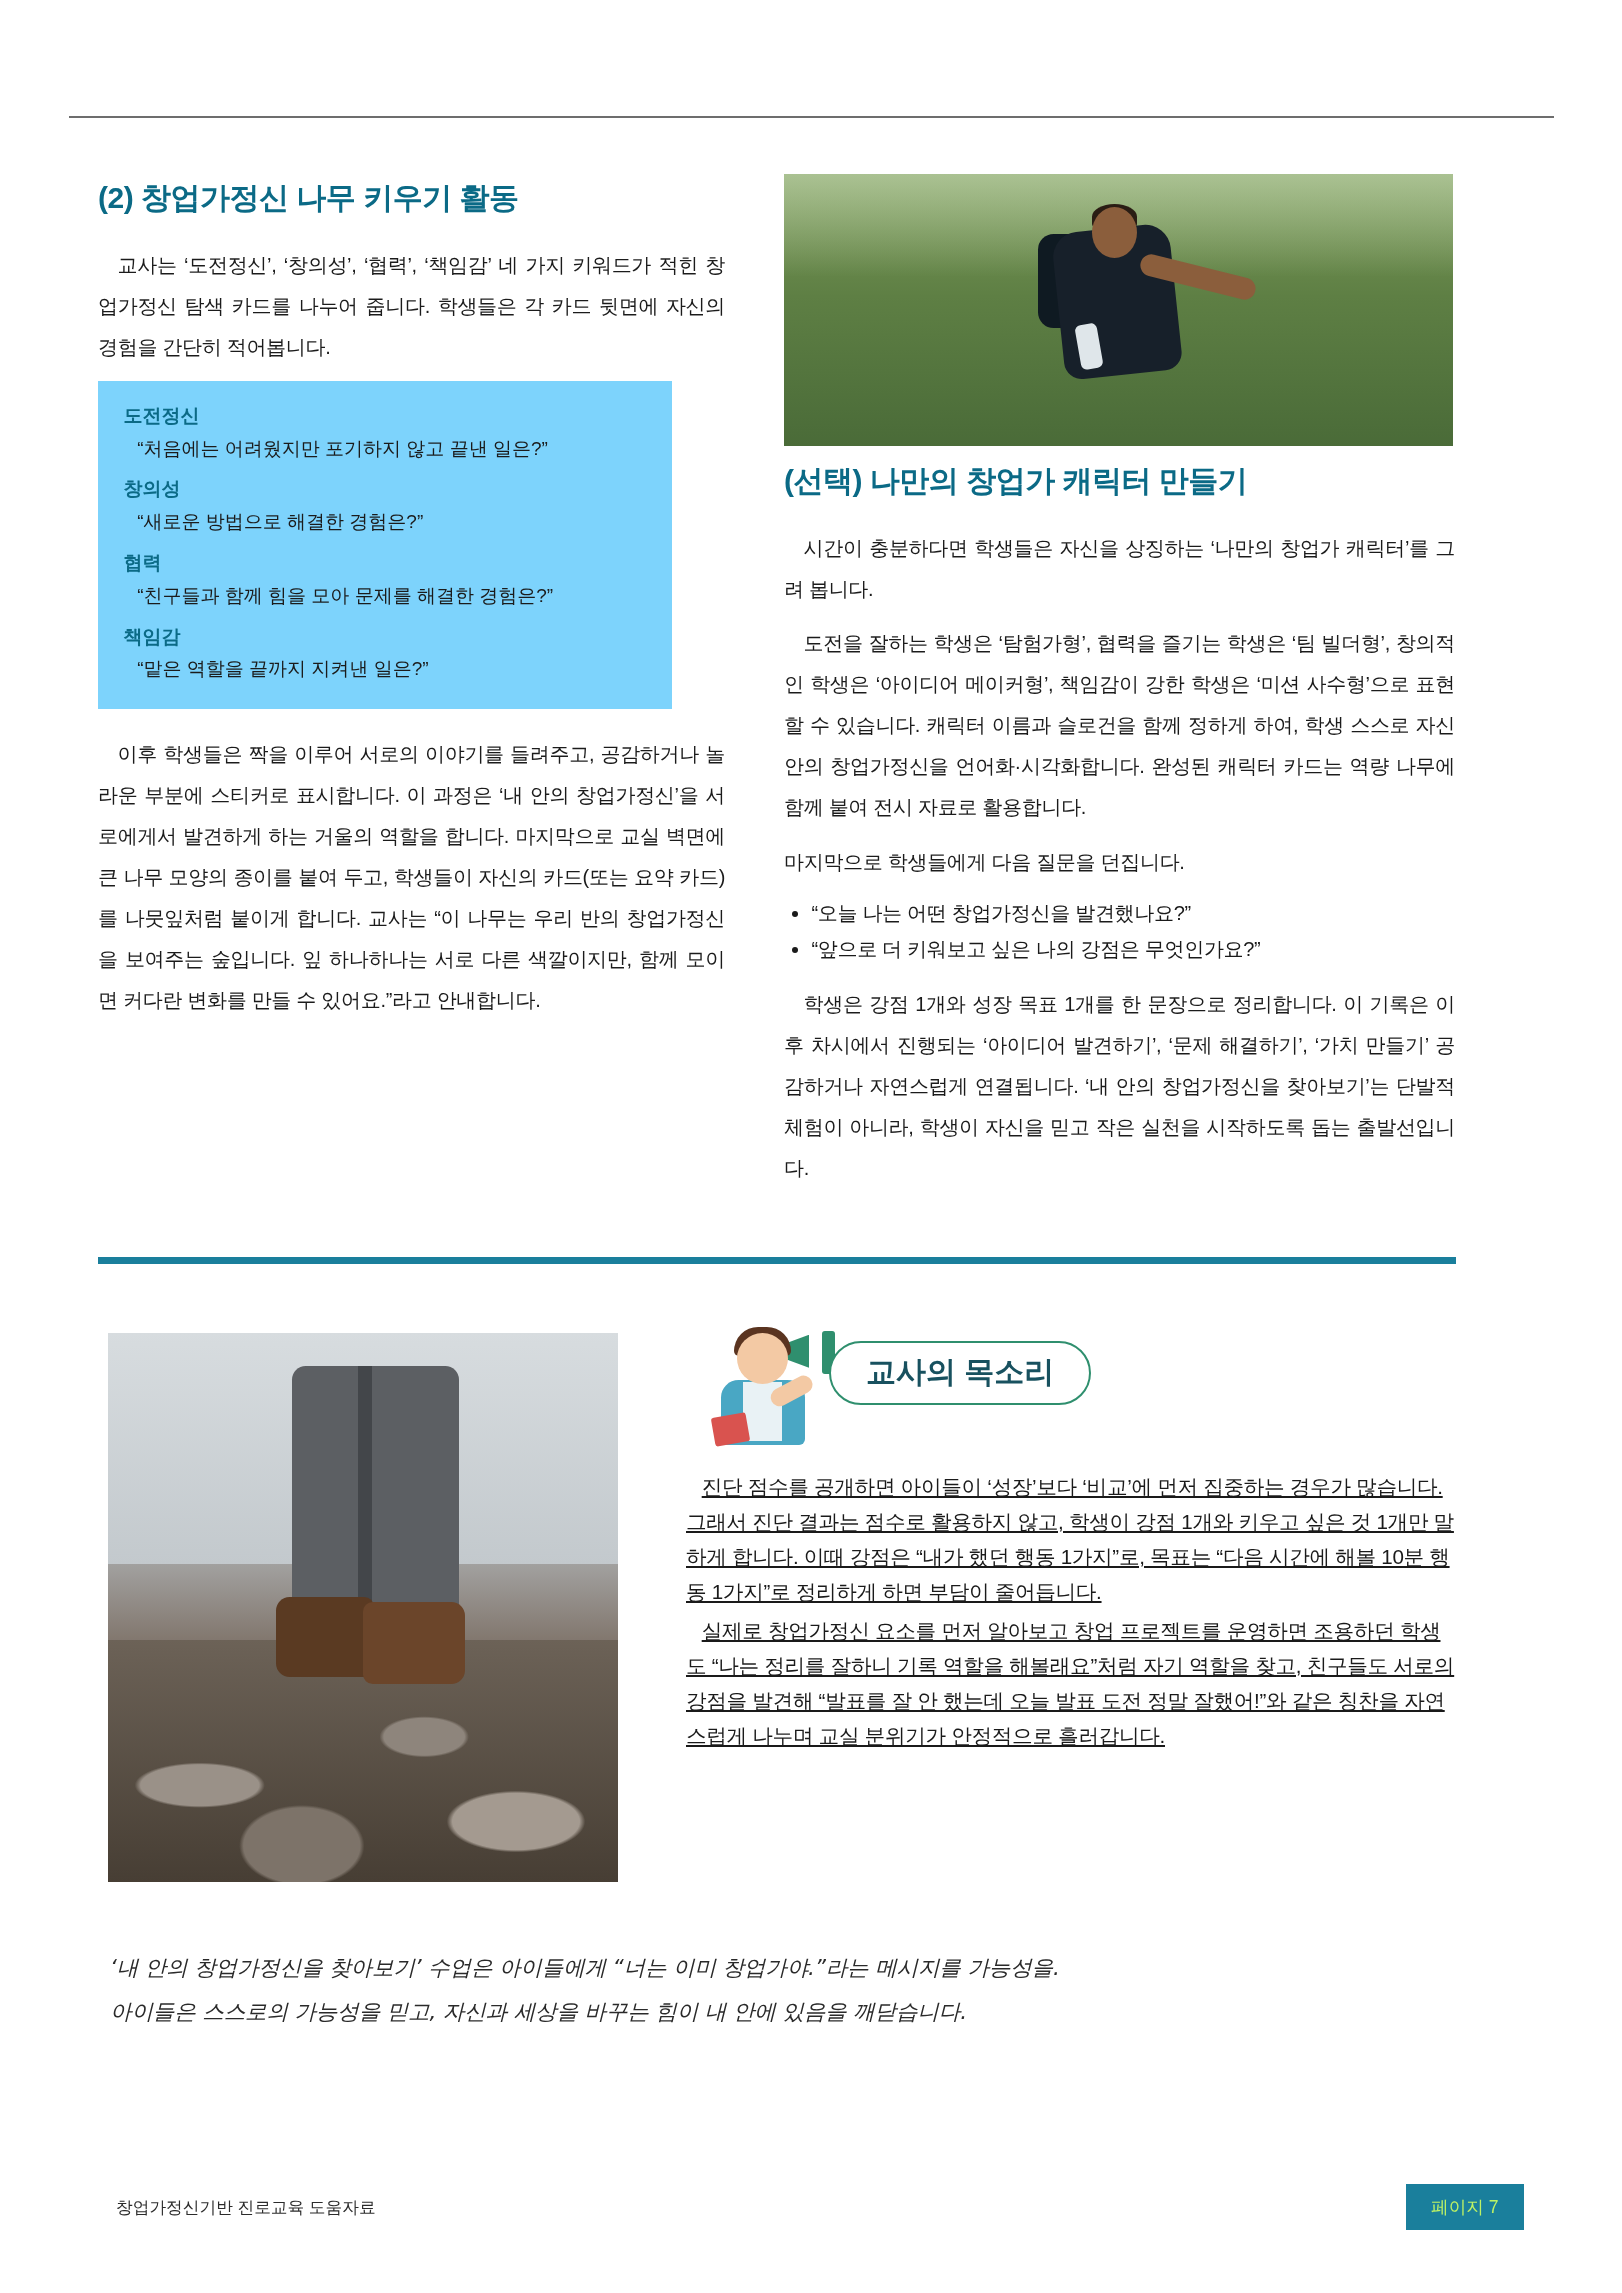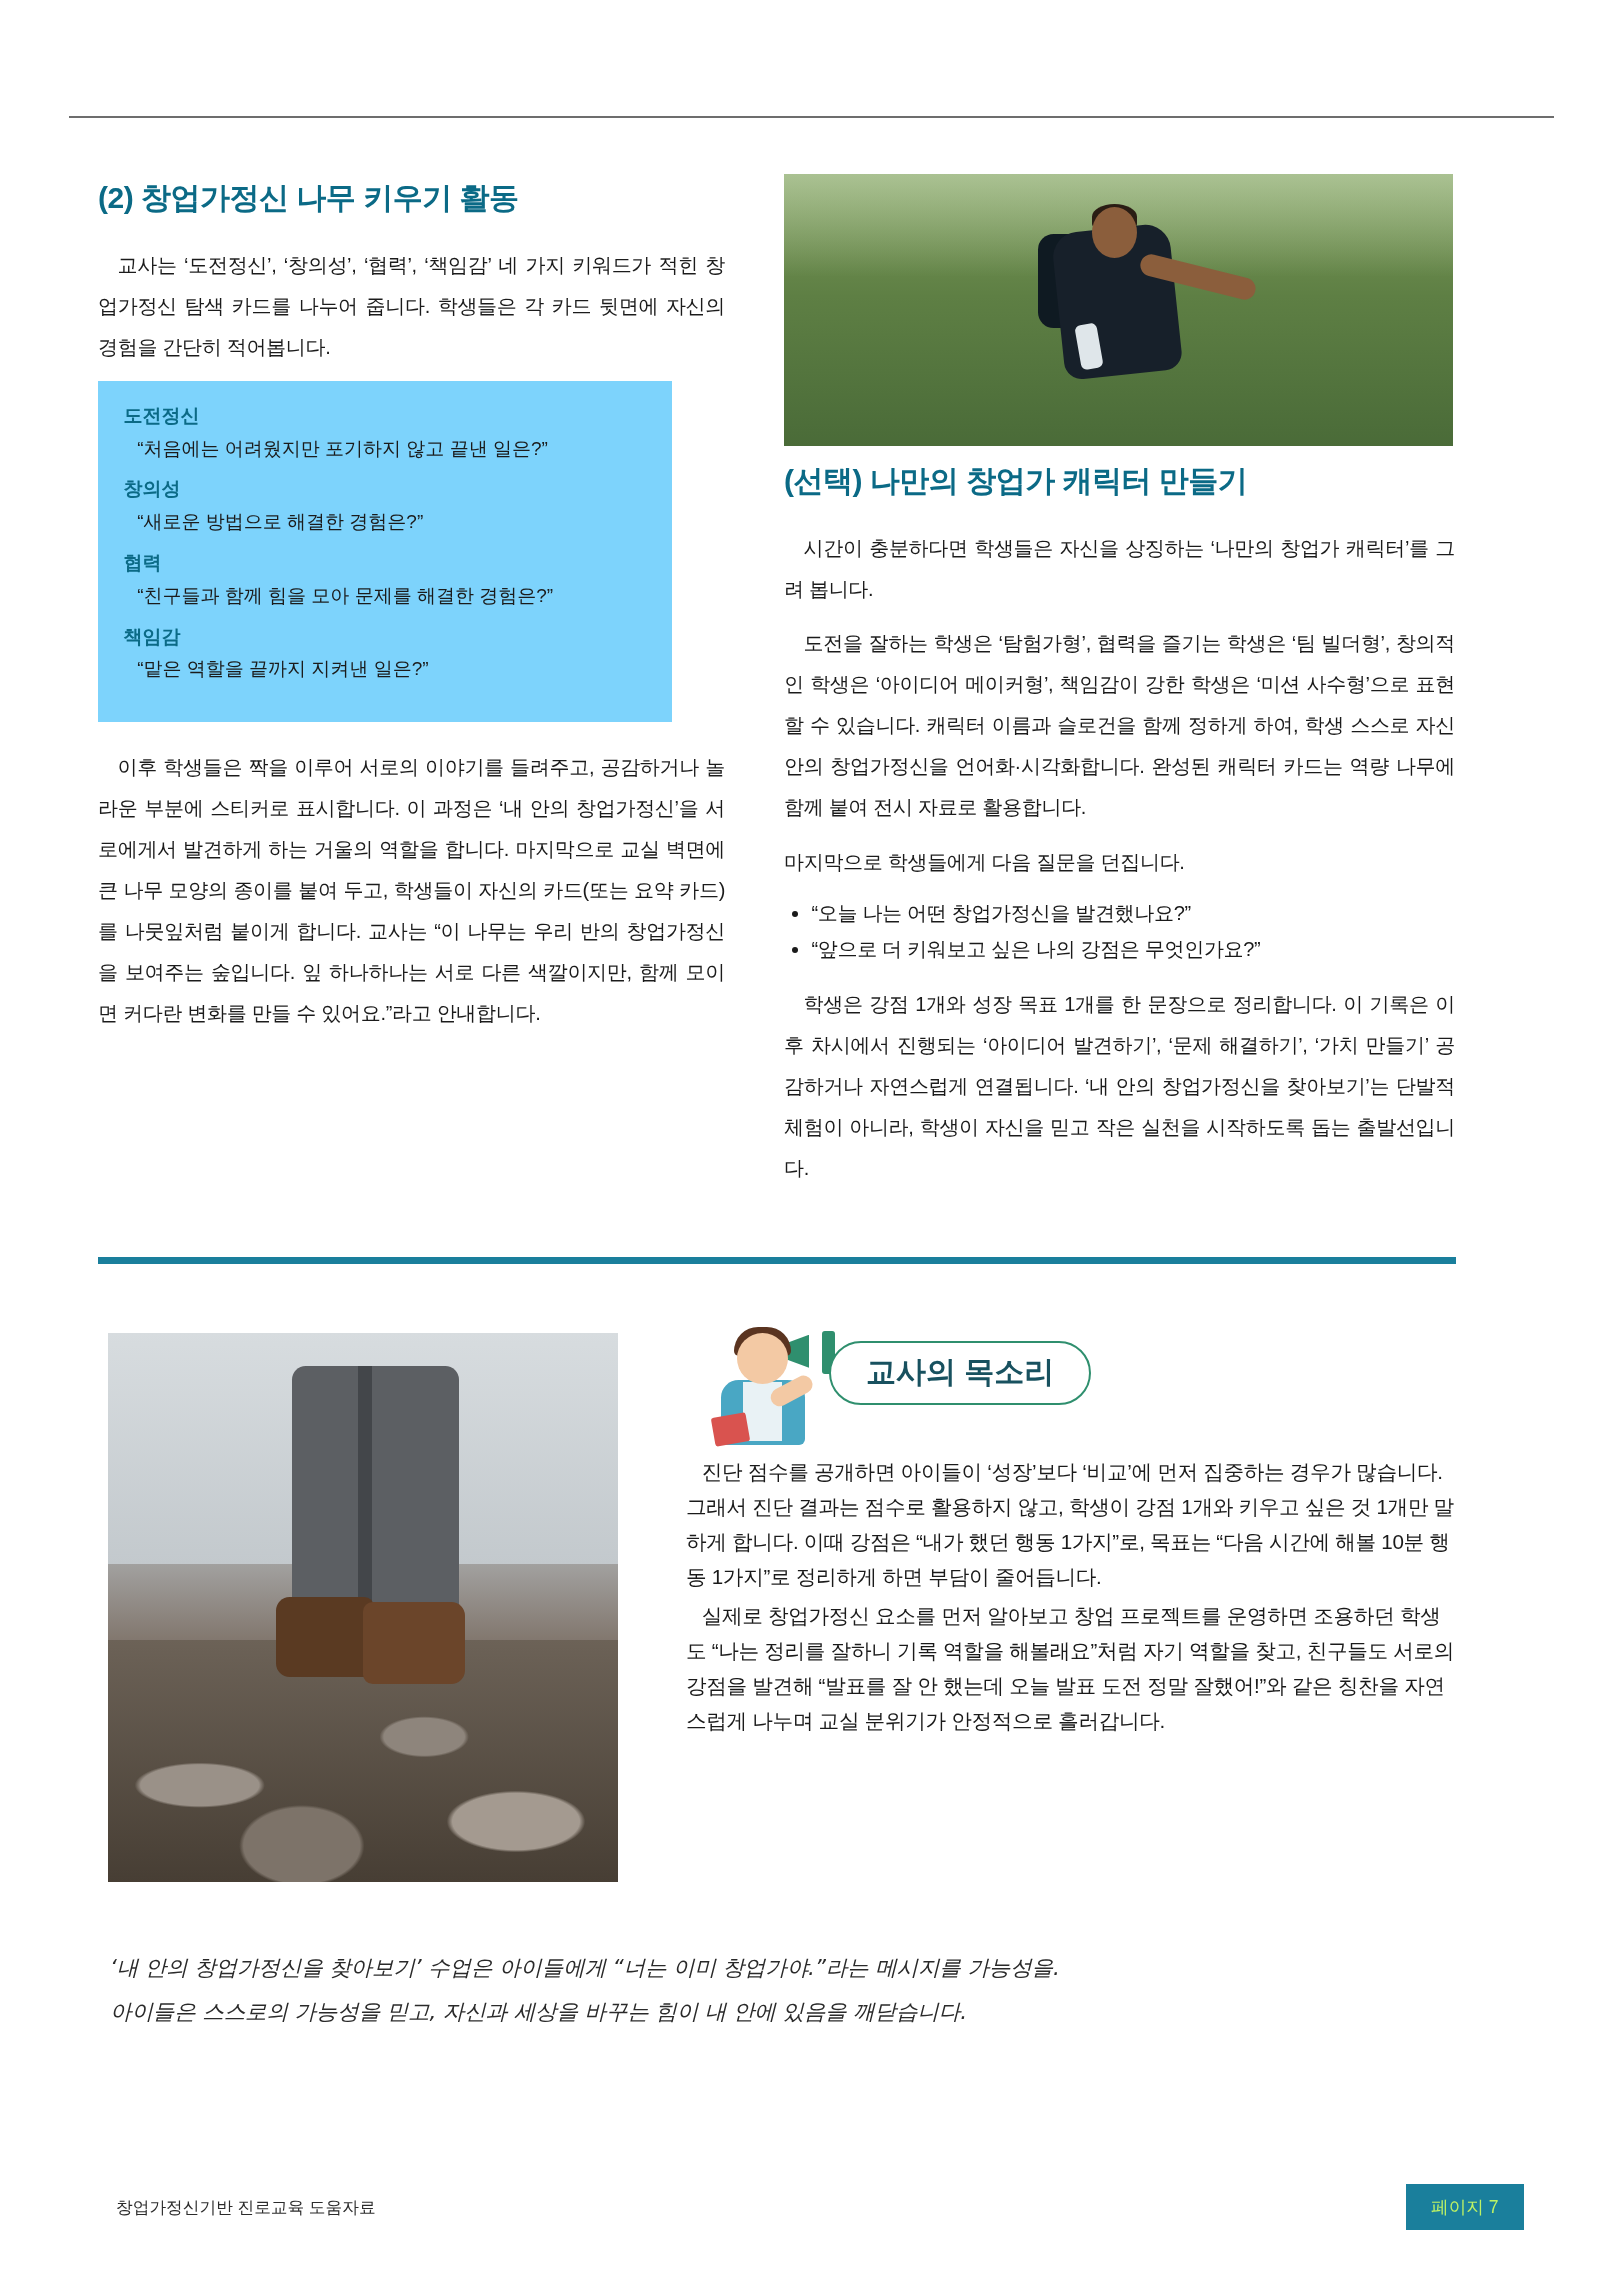--- a/index.html
+++ b/index.html
@@ -29,21 +29,21 @@
     font-size:20px;line-height:41px;margin:0 0 13.7px 0;text-align:justify;
     letter-spacing:-0.3px;color:#1b1b1b;
   }
   p.body.indent{text-indent:19.6px;}
 
   
   .kw-box{
     background:#7dd3fc;padding:21.6px 25.5px 25.5px 25.5px;margin:7.8px 0 25.5px 0;width:574px;box-sizing:border-box;
   }
   .kw-item{margin-bottom:13.7px;}
-  .kw-item:last-child{margin-bottom:13px;}
+  .kw-item:last-child{margin-bottom:0;}
   .kw-title{color:#0b6a86;font-weight:bold;font-size:19px;margin:0 0 4.9px 0;}
   .kw-q{font-size:19px;margin:0 0 0 13.7px;color:#1b1b1b;line-height:29px;}
 
   
   .photo-hiker{
     position:absolute;left:784px;top:174px;width:669px;height:272px;overflow:hidden;
     background:linear-gradient(180deg,#7d9c5a 0%,#5e7f44 45%,#4a6b38 100%);
   }
   .photo-hiker .leafa{position:absolute;width:100%;height:100%;
     background:
@@ -98,21 +98,21 @@
   .av-head{position:absolute;left:29px;top:7.8px;width:51px;height:51px;background:#f3c9a4;border-radius:50%;}
   .av-hair{position:absolute;left:26.5px;top:2px;width:57px;height:29px;background:#5a3420;border-radius:29px 29px 5.9px 5.9px;}
   .av-body{position:absolute;left:13.7px;top:55px;width:84px;height:65px;background:#49a7c4;border-radius:17.6px 17.6px 5.9px 5.9px;}
   .av-shirt{position:absolute;left:35px;top:57px;width:39px;height:59px;background:#e9f2f5;}
   .av-book{position:absolute;left:5.9px;top:90px;width:35px;height:29px;background:#d9534f;border-radius:2.9px;transform:rotate(-10deg);}
   .av-mega{position:absolute;left:73px;top:9.8px;width:49px;height:33px;background:#2f8f6e;
     clip-path:polygon(0 32%,58% 0,58% 100%,0 68%);}
   .av-mega-b{position:absolute;left:114px;top:5.9px;width:13.7px;height:43px;background:#2f8f6e;border-radius:2.9px;}
   .av-arm{position:absolute;left:61px;top:57px;width:45px;height:17.6px;background:#f3c9a4;border-radius:9.8px;transform:rotate(-28deg);}
 
-  .tv-body{margin-top:13px;}
+  .tv-body{margin-top:28px;text-decoration:underline;}
   .tv-body p{font-size:20.6px;line-height:35px;margin:0 0 3.9px 0;text-indent:15.7px;letter-spacing:-0.3px;}
 
   
   .closing{
     position:absolute;left:110px;top:1946px;width:1323px;
     font-family:"DejaVu Sans",sans-serif;font-size:21.6px;line-height:44px;color:#2a2a2a;
     font-style:italic;letter-spacing:-0.2px;
   }
 
   

